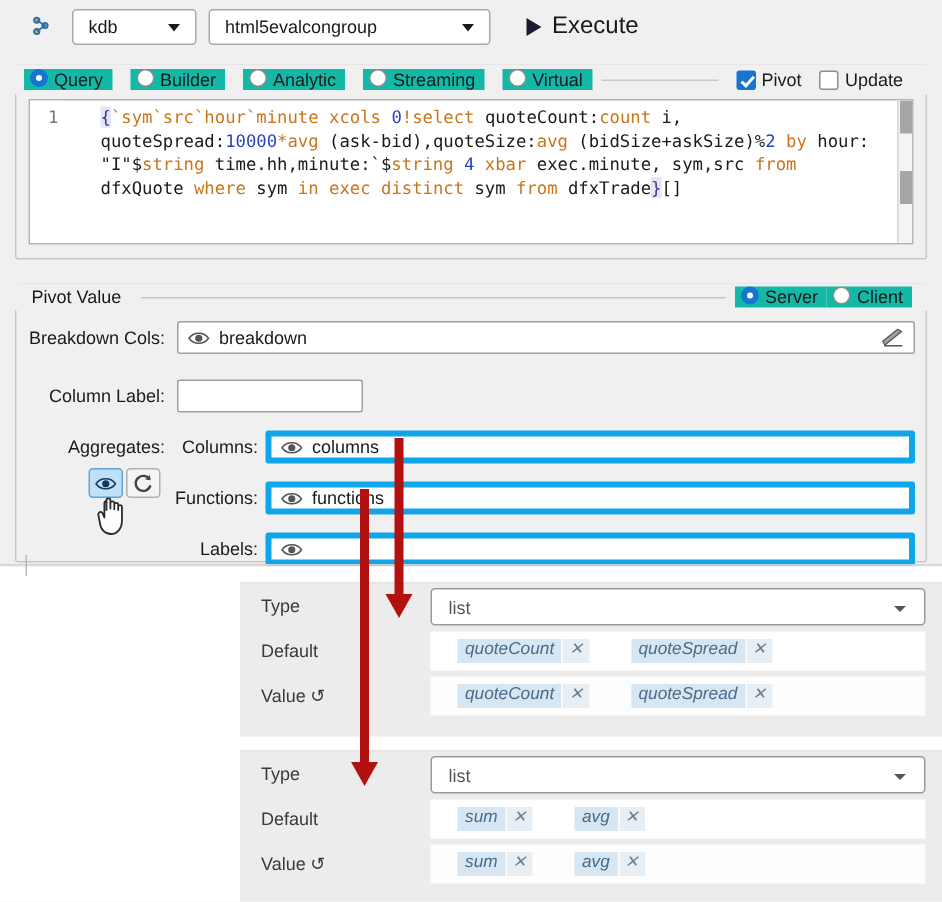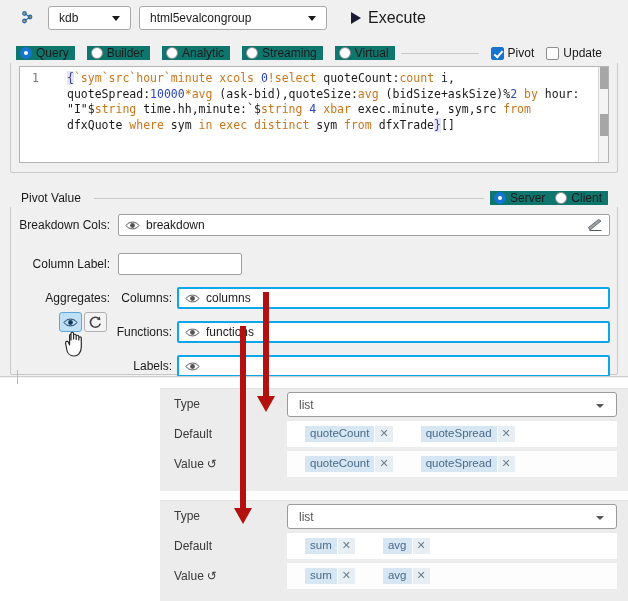--- a/index.html
+++ b/index.html
@@ -62,22 +62,22 @@
     border:1px solid #c8c8c8;
     border-radius:2px;
     background:transparent;
   }
   #mode-row {
     position:absolute; left:10px; top:43px; width:608px; height:20px;
     display:flex; align-items:center;
     background:#f0f0f0;
   }
   .radio {
-    display:flex; align-items:center; gap:4px;
-    cursor:default; background:#0f766e; padding:0 6px 0 4px;
+    display:flex; align-items:flex-start; gap:4px;
+    cursor:default; background:#14b8a6; padding:0 6px 0 4px;
   }
   .radio .dot {
     width:12px;height:12px;border-radius:50%;
     border:1px solid #8d8d8d; background:#fff;
     display:inline-block; position:relative; flex:none;
   }
   .radio.on .dot { border-color:#1675d1; background:#1675d1; }
   .radio.on .dot:after {
     content:""; position:absolute; left:3px; top:3px;
     width:4px;height:4px;border-radius:50%;background:#fff;
@@ -158,21 +158,21 @@
     position:absolute; font-size:12px; color:#1a1a1a;
     text-align:right;
   }
 
   .token-field {
     position:absolute; background:#fff;
     border:1px solid #a0a0a0; border-radius:2px;
     display:flex; align-items:center; padding-left:6px;
     height:22px;
   }
-  .token-field.thin { border:2px solid #0ea5e9; }
+  .token-field.thin { border:4px solid #0ea5e9; }
   .eye-icon { width:15px; height:11px; flex:none; margin-right:6px; }
   .token-field .tv { font-size:12px; color:#1a1a1a; }
   .eraser {
     position:absolute; right:6px; top:4px; width:15px; height:13px;
   }
 
   #column-label-input {
     position:absolute; left:118px; top:253px; width:124px; height:22px;
     background:#fff; border:1px solid #a0a0a0; border-radius:2px;
   }
@@ -226,21 +226,21 @@
   .pselect .scaret {
     position:absolute; right:12px; top:11px;
     width:0;height:0;
     border-left:4px solid transparent;
     border-right:4px solid transparent;
     border-top:4px solid #555;
   }
 
   .chipbar {
     position:absolute; left:127px; top:2px; width:330px; height:26px;
-    background:#fff; display:flex; align-items:center; padding-left:18px;
+    background:#fff; display:flex; align-items:center; padding-left:18px;font-style:italic;
   }
   .chipbar.alt { background:#fdfdfd; }
   .chip {
     display:inline-flex; align-items:center; margin-right:28px;
     height:16px;
   }
   .chip .ctext {
     background:#d6e6f2; color:#4a6b8a;
     font-size:11.5px; padding:1px 5px 2px 5px; line-height:13px;
   }

